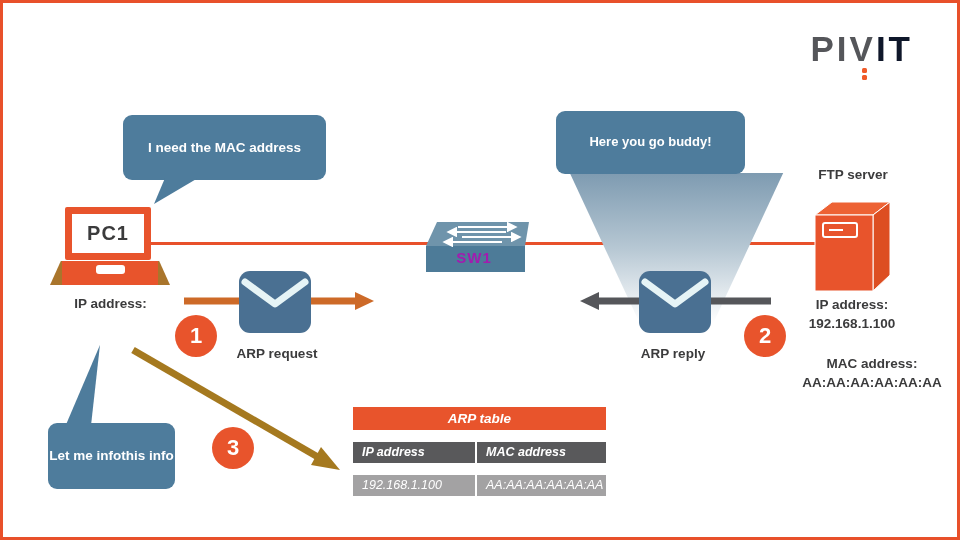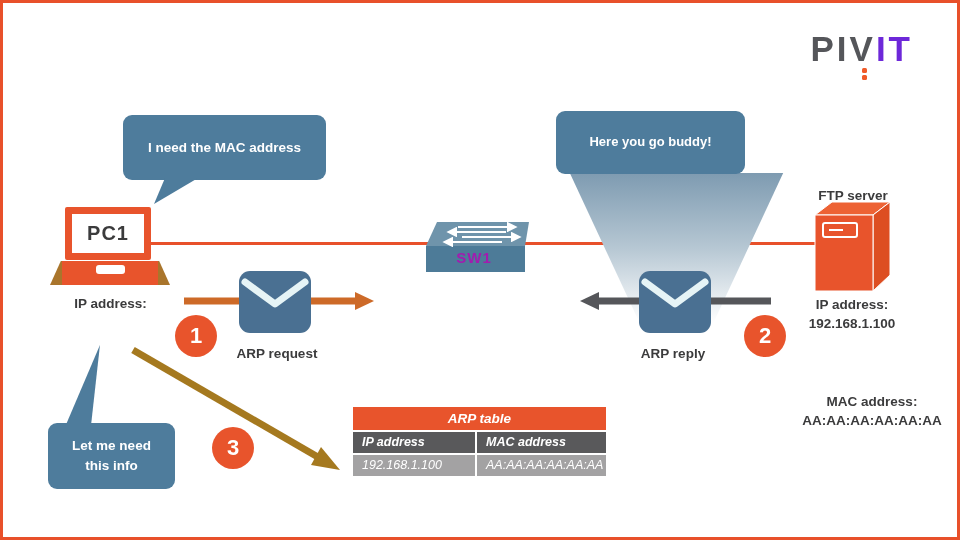--- a/index.html
+++ b/index.html
@@ -6,24 +6,24 @@
   #canvas{
     position:relative;width:960px;height:540px;box-sizing:border-box;
     border:3px solid #e8502a;background:#fff;overflow:hidden;
     font-family:"Liberation Sans",sans-serif;color:#3b3b3c;
   }
   .abs{position:absolute;}
   
   .logo{top:26px;right:44px;font-size:35px;font-weight:700;letter-spacing:3px;color:#55565a;display:flex;}
   .logo .v{position:relative;}
   .logo .v .dot{position:absolute;left:46%;bottom:-4px;width:5px;height:5px;border-radius:1.5px;background:#f05a28;box-shadow:0 7px 0 0 #f05a28;}
-  .logo .suffix{color:#6d28d9;}
+  .logo .suffix{color:#0f172a;}
   
   .bubble{background:#4e7c9c;border-radius:9px;color:#fff;font-weight:700;font-size:13.5px;
-    display:flex;flex-direction:column;justify-content:center;align-items:center;line-height:1.45;text-align:center;z-index:6;}
+    display:flex;flex-direction:row;justify-content:center;align-items:center;line-height:1.45;text-align:center;z-index:6;}
   .tail{background:#4e7c9c;z-index:6;}
   
   .funnel{left:560px;top:170px;width:227px;height:156px;z-index:2;
     background:linear-gradient(180deg,#7e9bb1 0%,#b6c7d3 48%,rgba(255,255,255,0) 96%);
     -webkit-clip-path:polygon(3% 0,97% 0,65% 100%,35% 100%);clip-path:polygon(3% 0,97% 0,65% 100%,35% 100%);}
   
   .wire{left:142px;top:239px;width:674px;height:3px;background:#e8502a;z-index:1;}
   
   .pc-screen{left:62px;top:204px;width:86px;height:53px;border:7px solid #e8542c;background:#fff;border-radius:2px;
     box-sizing:border-box;display:flex;align-items:center;justify-content:center;z-index:5;
@@ -32,21 +32,21 @@
     background:linear-gradient(90deg,#a9752c 0 10%,#e8542c 10% 90%,#a9752c 90% 100%);
     -webkit-clip-path:polygon(9% 0,91% 0,100% 100%,0 100%);clip-path:polygon(9% 0,91% 0,100% 100%,0 100%);}
   .pc-notch{left:93px;top:262px;width:29px;height:9px;background:#fff;border-radius:3px;z-index:6;}
   .dev-label{font-weight:700;font-size:13.5px;line-height:1.4;text-align:center;color:#3b3b3c;z-index:5;}
   
   .step-circle{width:42px;height:42px;border-radius:50%;background:#e8542c;color:#fff;font-weight:700;font-size:22px;
     display:flex;align-items:center;justify-content:center;z-index:7;}
   
   .arp{left:350px;top:404px;width:253px;z-index:5;font-weight:700;font-style:italic;}
   .arp .title{height:23px;line-height:23px;background:#e8542c;color:#fff;text-align:center;font-size:13.5px;}
-  .arp .row{display:flex;gap:2px;margin-top:2px;}
+  .arp .row{display:flex;gap:2px;margin-top:12px;}
   .arp .cell{height:21px;line-height:21px;color:#fff;font-size:12.5px;padding-left:9px;box-sizing:border-box;}
   .arp .c1{width:122px;}
   .arp .c2{flex:1;}
   .arp .hdr{background:#59595b;}
   .arp .val{background:#a3a2a3;font-weight:400;}
   .env{z-index:6;}
   .arrow-layer{left:0;top:0;width:960px;height:540px;z-index:4;pointer-events:none;}
   .switch-label{left:423px;top:246px;width:96px;text-align:center;color:#a21caf;font-weight:700;font-size:15px;letter-spacing:1px;z-index:6;}
   .icon3d{z-index:5;}
 </style>
@@ -92,53 +92,53 @@
   <div class="abs bubble" style="left:120px;top:112px;width:203px;height:65px;">
     <div>I need the MAC address</div>
   </div>
   <div class="abs tail" style="left:149px;top:175px;width:50px;height:26px;-webkit-clip-path:polygon(26% 0,92% 0,4% 100%);clip-path:polygon(26% 0,92% 0,4% 100%);"></div>
 
   <div class="abs bubble" style="left:553px;top:108px;width:189px;height:63px;font-size:13px;">
     <div>Here you go buddy!</div>
   </div>
 
   <div class="abs bubble" style="left:45px;top:420px;width:127px;height:66px;">
-    <div>Let me need</div>
+    <div>Let me info</div>
     <div>this info</div>
   </div>
   <div class="abs tail" style="left:62px;top:342px;width:38px;height:82px;-webkit-clip-path:polygon(92% 0,68% 100%,0 100%);clip-path:polygon(92% 0,68% 100%,0 100%);"></div>
 
   <svg class="abs icon3d" style="left:423px;top:218px;" width="106" height="52" viewBox="0 0 106 52">
     <defs>
       <marker id="ah" markerWidth="6" markerHeight="6" refX="4" refY="3" orient="auto">
         <path d="M0,0 L6,3 L0,6 Z" fill="#ffffff"></path>
       </marker>
     </defs>
     <polygon points="11,1 103,1 99,25 0,25" fill="#6f94ab"></polygon>
     <rect x="0" y="25" width="99" height="26" fill="#4d7b98"></rect>
     <line x1="32" y1="6" x2="88" y2="6" stroke="#fff" stroke-width="1.8" marker-end="url(#ah)"></line>
     <line x1="80" y1="11" x2="24" y2="11" stroke="#fff" stroke-width="1.8" marker-end="url(#ah)"></line>
     <line x1="36" y1="16" x2="92" y2="16" stroke="#fff" stroke-width="1.8" marker-end="url(#ah)"></line>
     <line x1="76" y1="21" x2="20" y2="21" stroke="#fff" stroke-width="1.8" marker-end="url(#ah)"></line>
   </svg>
   <div class="abs switch-label">SW1</div>
 
-  <div class="abs dev-label" style="left:795px;top:184px;width:110px;">FTP server</div>
+  <div class="abs dev-label" style="left:795px;top:163px;width:110px;">FTP server</div>
   <svg class="abs icon3d" style="left:810px;top:196px;" width="80" height="95" viewBox="0 0 80 95">
     <polygon points="2,16 60,16 77,3 19,3" fill="#ed6234" stroke="#fff" stroke-width="1"></polygon>
     <polygon points="60,16 77,3 77,76 60,92" fill="#dd4e22" stroke="#fff" stroke-width="1"></polygon>
     <rect x="2" y="16" width="58" height="76" fill="#e8542c" stroke="#fff" stroke-width="1"></rect>
     <rect x="10" y="24" width="34" height="14" fill="none" stroke="#fff" stroke-width="2" rx="2"></rect>
     <line x1="16" y1="31" x2="30" y2="31" stroke="#fff" stroke-width="2"></line>
   </svg>
   <div class="abs dev-label" style="left:788px;top:293px;width:122px;">
     <div>IP address:</div>
     <div>192.168.1.100</div>
   </div>
-  <div class="abs dev-label" style="left:783px;top:352px;width:172px;margin-top:38px;">
+  <div class="abs dev-label" style="left:783px;top:352px;width:172px;">
     <div>MAC address:</div>
     <div>AA:AA:AA:AA:AA:AA</div>
   </div>
 
   <svg class="abs env" style="left:236px;top:268px;" width="72" height="62" viewBox="0 0 72 62">
     <rect width="72" height="62" rx="11" fill="#4a7092"></rect>
     <path d="M6 11 L36 33 L66 11" stroke="#e6f4f6" stroke-width="7" fill="none" stroke-linecap="round" stroke-linejoin="round"></path>
   </svg>
   <svg class="abs env" style="left:636px;top:268px;" width="72" height="62" viewBox="0 0 72 62">
     <rect width="72" height="62" rx="11" fill="#4a7092"></rect>

